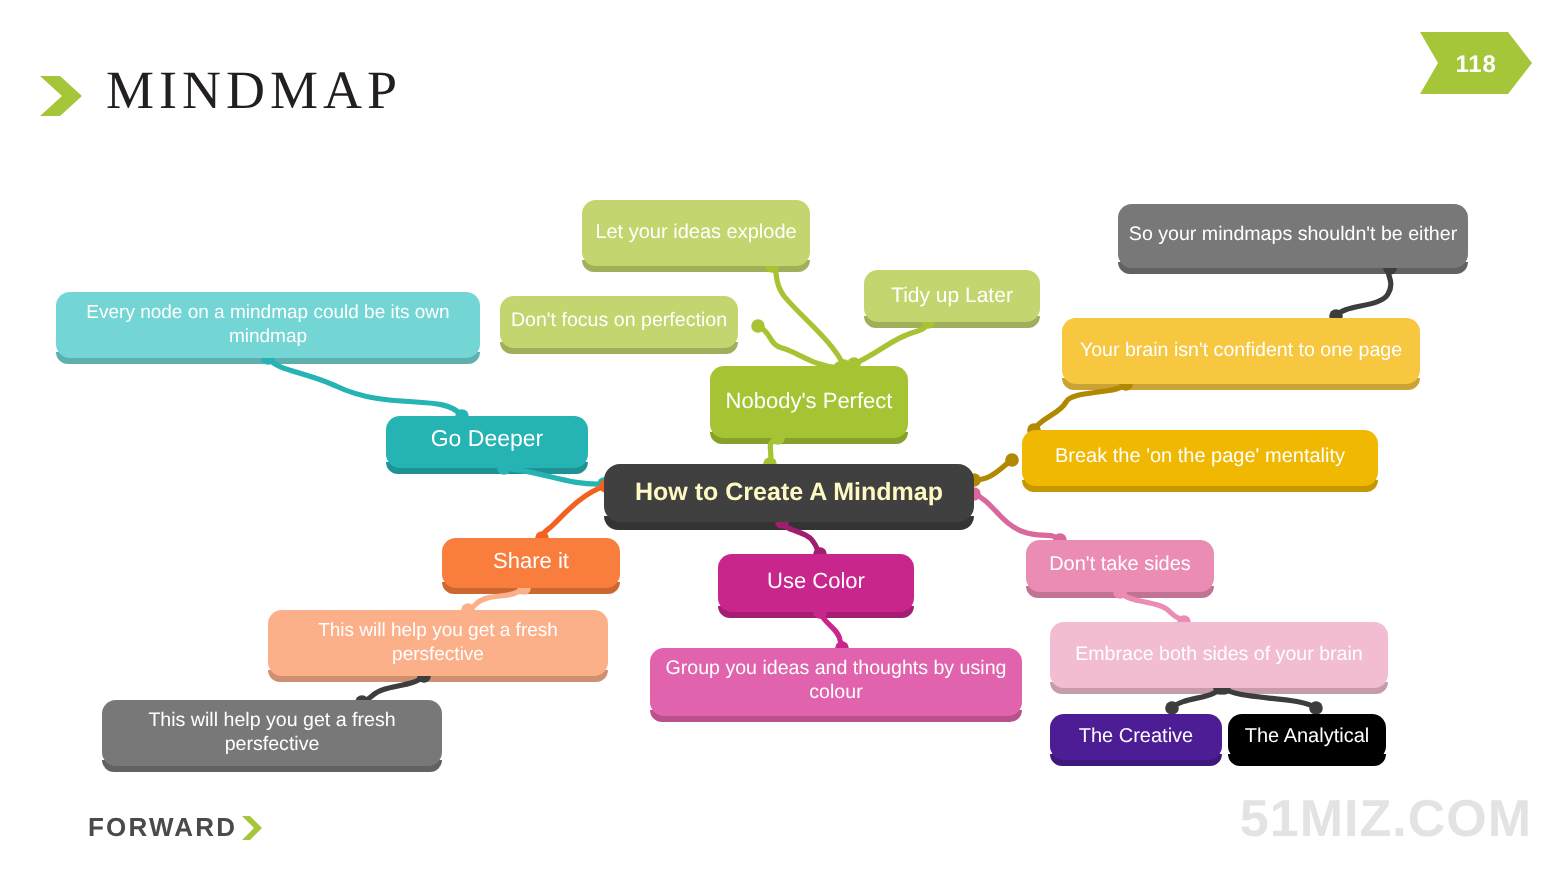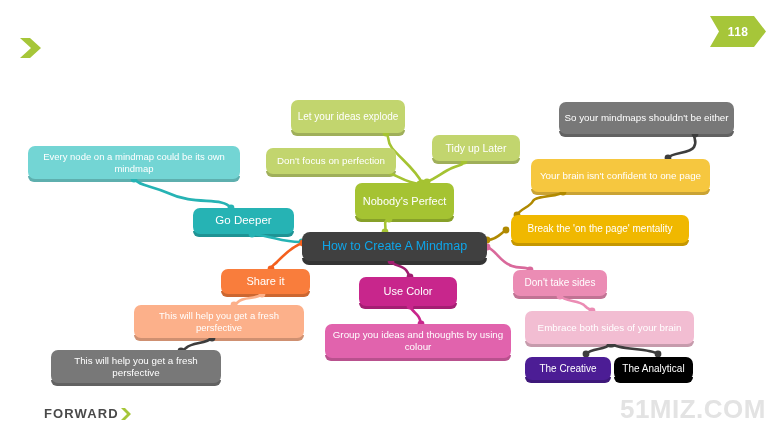--- a/index.html
+++ b/index.html
@@ -49,33 +49,34 @@
     padding:3px 4px;line-height:1.18;
     font-family:"Liberation Sans", sans-serif;
   }
   .node .label{display:block;width:100%;}
   
   .node::after{
     content:"";position:absolute;left:0;right:0;bottom:-3px;height:6px;
     border-radius:0 0 7px 7px;background:inherit;filter:brightness(.82);z-index:-1;
   }
   .node.center{
-    color:#0ea5e9;font-weight:normal;border-radius:8px;
+    color:#fef9c3;font-weight:bold;border-radius:8px;
   }
   .node.center::after{height:7px;bottom:-4px;}
 </style>
 </head>
 <body>
 
 <div id="slide">
 
   <div id="header">
     <svg id="logo-chevron" viewBox="0 0 26 26">
       <polygon points="2,3 12,3 23,13 12,23 2,23 13,13" fill="#a6c639"></polygon>
     </svg>
+    <div id="slide-title">MINDMAP</div>
 
     <div id="page-badge">
       <svg width="56" height="31" viewBox="0 0 56 31">
         <path d="M0,0 L44,0 L56,15.5 L44,31 L0,31 L9,15.5 Z" fill="#a6c639"></path>
       </svg>
       <div class="num">118</div>
     </div>
   </div>
 
   <div id="map">
@@ -144,21 +145,21 @@
       </div>
       <div class="node" style="left: 28px; top: 146px; width: 212px; height: 33px; background: rgb(115, 213, 212); font-size: 9.5px;">
         <span class="label">Every node on a mindmap could be its own mindmap</span>
       </div>
       <div class="node" style="left: 355px; top: 183px; width: 99px; height: 36px; background: rgb(165, 195, 50); font-size: 11px;">
         <span class="label">Nobody's Perfect</span>
       </div>
       <div class="node" style="left: 291px; top: 100px; width: 114px; height: 33px; background: rgb(194, 213, 110); font-size: 10px;">
         <span class="label">Let your ideas explode</span>
       </div>
-      <div class="node" style="left: 266px; top: 148px; width: 130px; height: 26px; background: rgb(194, 213, 110); font-size: 9.8px;">
+      <div class="node" style="left: 250px; top: 148px; width: 119px; height: 26px; background: rgb(194, 213, 110); font-size: 9.8px;">
         <span class="label">Don't focus on perfection</span>
       </div>
       <div class="node" style="left: 432px; top: 135px; width: 88px; height: 26px; background: rgb(194, 213, 110); font-size: 10.5px;">
         <span class="label">Tidy up Later</span>
       </div>
       <div class="node" style="left: 511px; top: 215px; width: 178px; height: 28px; background: rgb(240, 184, 0); font-size: 10px;">
         <span class="label">Break the 'on the page' mentality</span>
       </div>
       <div class="node" style="left: 531px; top: 159px; width: 179px; height: 33px; background: rgb(246, 199, 63); font-size: 9.8px;">
         <span class="label">Your brain isn't confident to one page</span>

